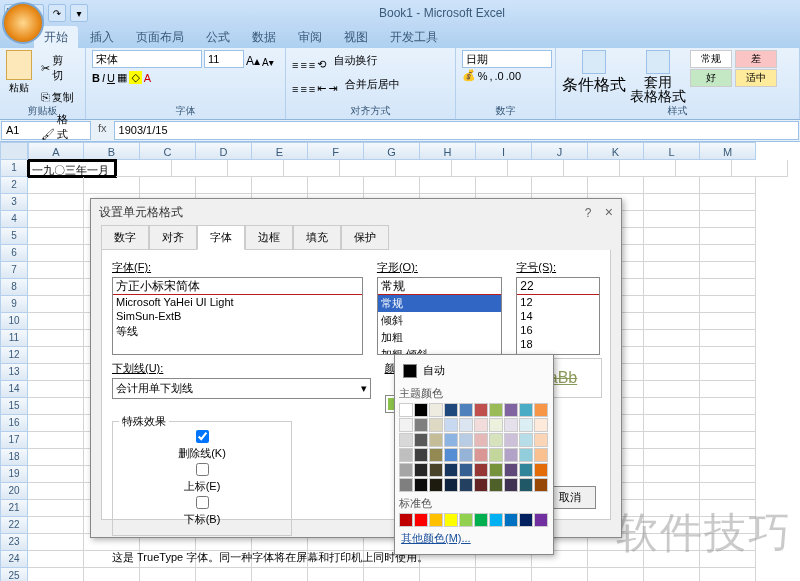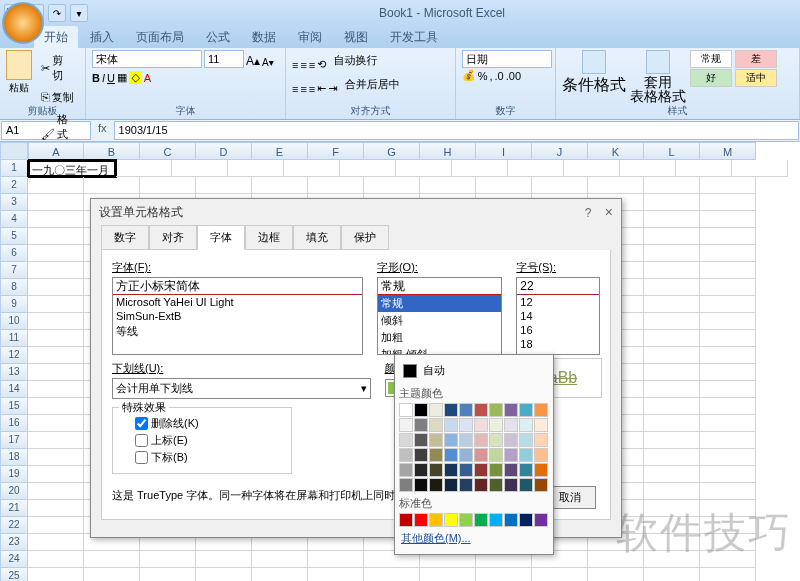--- a/index.html
+++ b/index.html
@@ -62,21 +62,21 @@
 .listbox .item.sel{background:#3166c4;color:#fff;}
 .listbox .input-top{border:none;border-bottom:1px solid #b91c1c;width:100%;padding:1px 3px;font-size:12px;}
 .dlg-cols{display:flex;gap:14px;}
 .col1{flex:1.8;}
 .col2{flex:0.9;}
 .col3{flex:0.6;}
 .underline-row{display:flex;gap:14px;margin-top:6px;}
 .combo2{border:1px solid #888;background:#fff;padding:2px 3px;font-size:11px;display:flex;justify-content:space-between;align-items:center;}
 .fx-group{border:1px solid #ccc;margin-top:8px;padding:6px;position:relative;}
 .fx-group-title{position:absolute;top:-8px;left:6px;background:#fff;padding:0 3px;font-size:11px;}
-.chk{font-size:11px;display:flex;align-items:center;gap:3px;margin:2px 16px;}
+.chk{font-size:11px;display:flex;align-items:center;gap:3px;margin:2px 16px;flex-direction:column;}
 .dlg-note{font-size:11px;margin-top:14px;}
 .dlg-buttons{position:absolute;right:14px;bottom:10px;display:flex;gap:6px;}
 .btn{border:1px solid #888;background:#f0f0f0;padding:3px 14px;font-size:11px;cursor:pointer;}
 
 
 .colorpop{position:absolute;left:394px;top:354px;width:160px;background:#fafafa;border:1px solid #888;box-shadow:2px 2px 6px rgba(0,0,0,0.3);z-index:100;padding:4px;}
 .colorpop .auto{display:flex;align-items:center;gap:6px;padding:3px;border:1px solid transparent;}
 .swatch{width:14px;height:14px;border:1px solid #888;}
 .cp-label{font-size:11px;color:#555;margin:4px 0 2px;}
 .cp-grid{display:grid;grid-template-columns:repeat(10,14px);gap:1px;}

